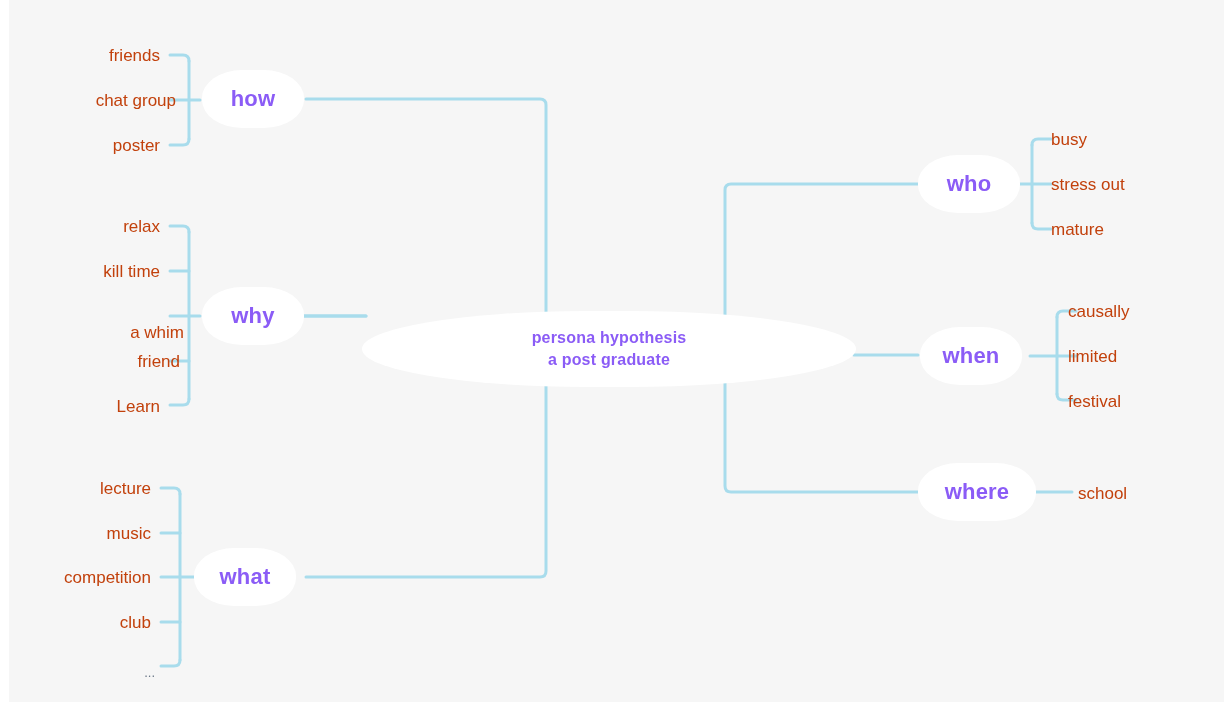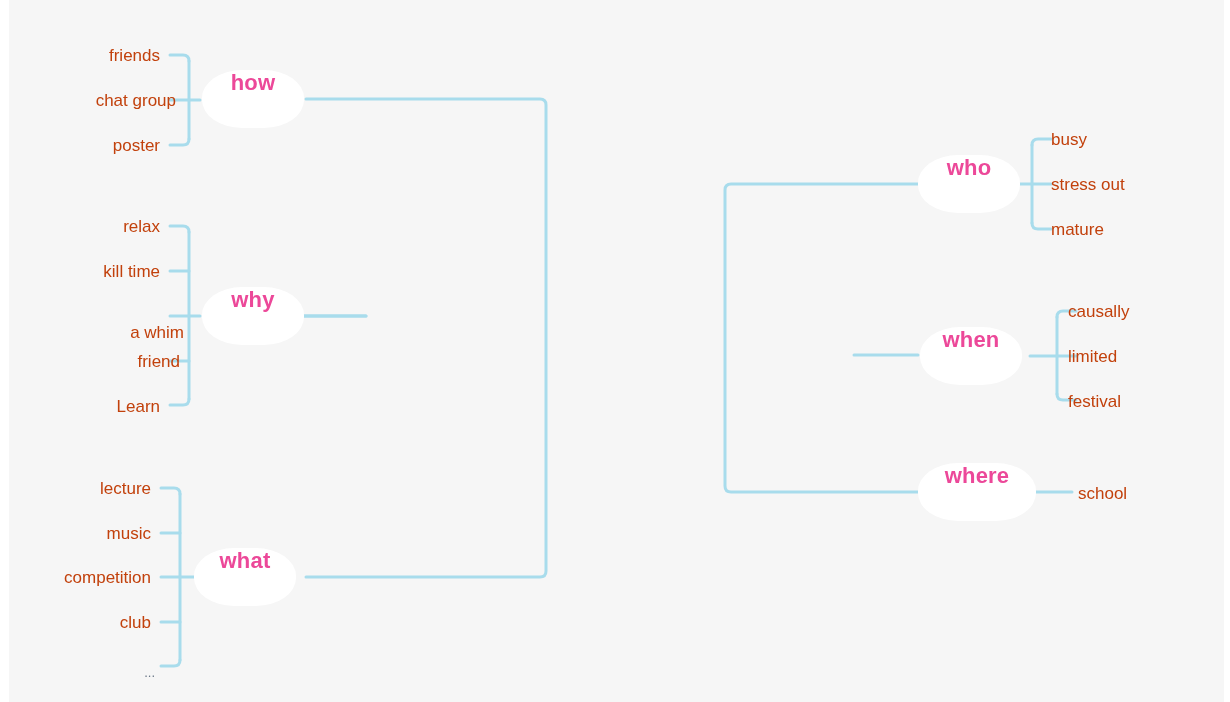--- a/index.html
+++ b/index.html
@@ -40,23 +40,23 @@
     width: 1230px;
     height: 702px;
     pointer-events: none;
   }
 
   
   .node {
     position: absolute;
     background: #ffffff;
     display: flex;
-    align-items: flex-start;
+    align-items: center;
     justify-content: center;
-    color: #ec4899;
+    color: #8b5cf6;
     font-weight: bold;
     letter-spacing: 0.2px;
     box-sizing: border-box;
   }
   .branch-node {
     width: 102px;
     height: 58px;
     font-size: 22px;
     border-radius: 40px / 28px;
   }
@@ -136,20 +136,24 @@
 
       <path d="M 1057 317 L 1057 394"></path>
       <path d="M 1076 311 L 1063 311 Q 1057 311 1057 317"></path>
       <path d="M 1076 400 L 1063 400 Q 1057 400 1057 394"></path>
       <path d="M 1076 356 L 1030 356"></path>
 
       <path d="M 1036 492 L 1072 492"></path>
     </g>
   </svg>
 
+  <div class="node center-node" style="left:362px; top:311px;">
+    <span class="cl">persona hypothesis</span>
+    <span class="cl">a post graduate</span>
+  </div>
 
   <div class="node branch-node" style="left:202px; top:70px;">
     <span>how</span>
   </div>
 
   <div class="node branch-node" style="left:202px; top:287px;">
     <span>why</span>
   </div>
 
   <div class="node branch-node" style="left:194px; top:548px;">

